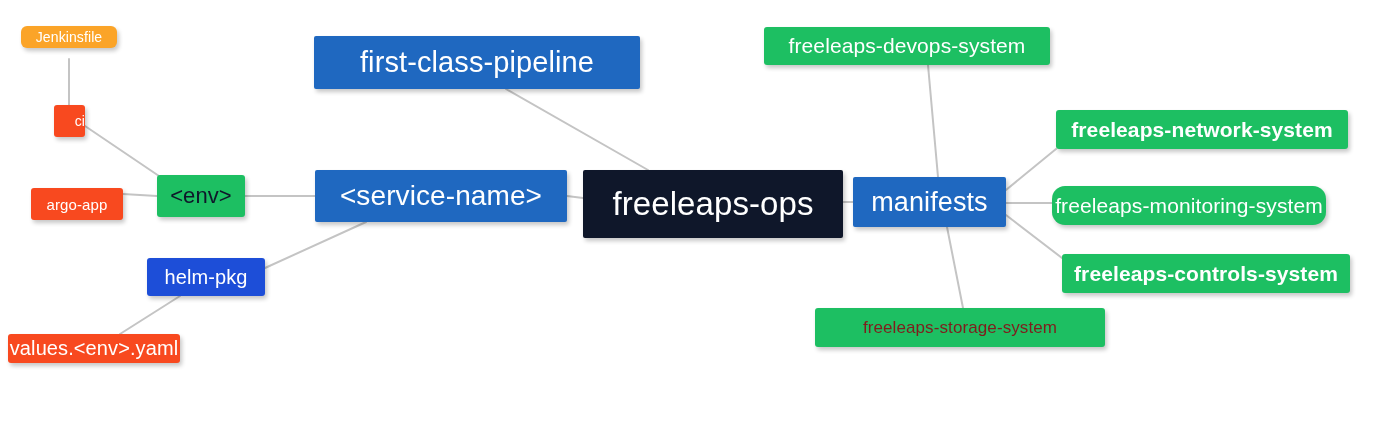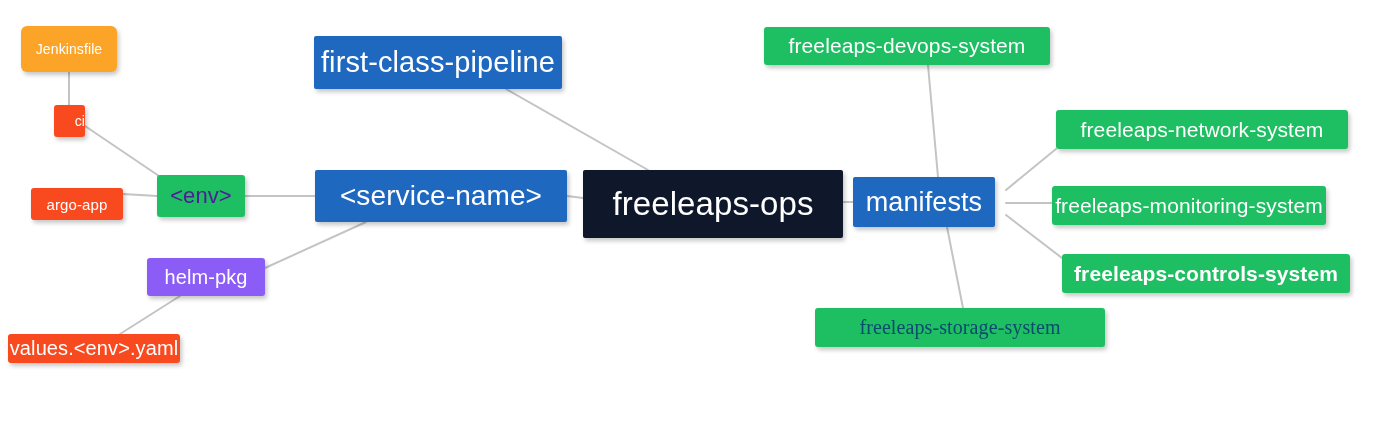--- a/index.html
+++ b/index.html
@@ -54,59 +54,59 @@
       <line x1="567" y1="196" x2="583" y2="198" stroke="#c4c4c4" stroke-width="2" stroke-linecap="round"></line>
       <line x1="506" y1="89" x2="648" y2="170" stroke="#c4c4c4" stroke-width="2" stroke-linecap="round"></line>
       <line x1="843" y1="202" x2="853" y2="202" stroke="#c4c4c4" stroke-width="2" stroke-linecap="round"></line>
       <line x1="938" y1="177" x2="928" y2="65" stroke="#c4c4c4" stroke-width="2" stroke-linecap="round"></line>
       <line x1="1006" y1="190" x2="1056" y2="149" stroke="#c4c4c4" stroke-width="2" stroke-linecap="round"></line>
       <line x1="1006" y1="203" x2="1052" y2="203" stroke="#c4c4c4" stroke-width="2" stroke-linecap="round"></line>
       <line x1="1006" y1="215" x2="1062" y2="258" stroke="#c4c4c4" stroke-width="2" stroke-linecap="round"></line>
       <line x1="947" y1="227" x2="963" y2="308" stroke="#c4c4c4" stroke-width="2" stroke-linecap="round"></line>
     </svg>
   <div id="node-layer">
-      <div class="node rounded-sm" style="left: 21px; top: 26px; width: 96px; height: 46px; background: rgb(251, 164, 40); color: rgb(255, 255, 255); font-size: 14px;">
+      <div class="node rounded-sm" style="left: 21px; top: 26px; width: 96px; height: 22px; background: rgb(251, 164, 40); color: rgb(255, 255, 255); font-size: 14px;">
         <span>Jenkinsfile</span>
       </div>
       <div class="node rounded-xs" style="left: 54px; top: 105px; width: 31px; height: 32px; background: rgb(248, 73, 31); color: rgb(255, 255, 255); font-size: 14px; justify-content: flex-end;">
         <span>ci</span>
       </div>
       <div class="node rounded-xs" style="left: 31px; top: 188px; width: 92px; height: 32px; background: rgb(248, 73, 31); color: rgb(255, 255, 255); font-size: 15px;">
         <span>argo-app</span>
       </div>
-      <div class="node rounded-xs" style="left: 157px; top: 175px; width: 88px; height: 42px; background: rgb(29, 191, 98); color: #4c1d95; font-size: 22px;">
+      <div class="node rounded-xs" style="left: 157px; top: 175px; width: 88px; height: 42px; background: rgb(29, 191, 98); color: #0f172a; font-size: 22px;">
         <span>&lt;env&gt;</span>
       </div>
-      <div class="node rounded-xs" style="left: 147px; top: 258px; width: 118px; height: 38px; background: #8b5cf6; color: rgb(255, 255, 255); font-size: 20px;">
+      <div class="node rounded-xs" style="left: 147px; top: 258px; width: 118px; height: 38px; background: #1d4ed8; color: rgb(255, 255, 255); font-size: 20px;">
         <span>helm-pkg</span>
       </div>
       <div class="node rounded-xs" style="left: 8px; top: 334px; width: 172px; height: 29px; background: rgb(248, 73, 31); color: rgb(255, 255, 255); font-size: 20px;">
         <span>values.&lt;env&gt;.yaml</span>
       </div>
-      <div class="node sharp" style="left: 314px; top: 36px; width: 248px; height: 53px; background: rgb(31, 104, 192); color: rgb(255, 255, 255); font-size: 29px;">
+      <div class="node sharp" style="left: 314px; top: 36px; width: 326px; height: 53px; background: rgb(31, 104, 192); color: rgb(255, 255, 255); font-size: 29px;">
         <span>first-class-pipeline</span>
       </div>
       <div class="node sharp" style="left: 315px; top: 170px; width: 252px; height: 52px; background: rgb(31, 104, 192); color: rgb(255, 255, 255); font-size: 28px;">
         <span>&lt;service-name&gt;</span>
       </div>
       <div class="node sharp" style="left: 583px; top: 170px; width: 260px; height: 68px; background: #0f172a; color: rgb(255, 255, 255); font-size: 33px;">
         <span>freeleaps-ops</span>
       </div>
-      <div class="node sharp" style="left: 853px; top: 177px; width: 142px; height: 50px; background: rgb(31, 104, 192); color: rgb(255, 255, 255); font-size: 27px;">
+      <div class="node sharp" style="left: 853px; top: 177px; width: 153px; height: 50px; background: rgb(31, 104, 192); color: rgb(255, 255, 255); font-size: 27px;">
         <span>manifests</span>
       </div>
       <div class="node rounded-xs" style="left: 764px; top: 27px; width: 286px; height: 38px; background: rgb(29, 191, 98); color: rgb(255, 255, 255); font-size: 21px;">
         <span>freeleaps-devops-system</span>
       </div>
-      <div class="node rounded-xs" style="left: 1056px; top: 110px; width: 292px; height: 39px; background: rgb(29, 191, 98); color: rgb(255, 255, 255); font-size: 21px;">
+      <div class="node rounded-xs" style="left: 1056px; top: 110px; width: 292px; height: 39px; background: rgb(29, 191, 98); color: rgb(255, 255, 255); font-size: 21px; font-weight: bold;">
         <span>freeleaps-network-system</span>
       </div>
-      <div class="node rounded-xs" style="left: 1052px; top: 186px; width: 274px; height: 39px; background: rgb(29, 191, 98); color: rgb(255, 255, 255); font-size: 21px;">
+      <div class="node rounded-xs" style="left: 1052px; top: 186px; width: 274px; height: 39px; background: rgb(29, 191, 98); color: rgb(255, 255, 255); font-size: 21px; border-radius: 13px;">
         <span>freeleaps-monitoring-system</span>
       </div>
       <div class="node rounded-xs" style="left: 1062px; top: 254px; width: 288px; height: 39px; background: rgb(29, 191, 98); color: rgb(255, 255, 255); font-size: 21px; font-weight: bold;">
         <span>freeleaps-controls-system</span>
       </div>
-      <div class="node rounded-xs" style="left: 815px; top: 308px; width: 290px; height: 39px; background: rgb(29, 191, 98); color: #0c4a6e; font-size: 20px; font-family: Liberation Serif, serif;">
+      <div class="node rounded-xs" style="left: 815px; top: 308px; width: 290px; height: 39px; background: rgb(29, 191, 98); color: #7f1d1d; font-size: 17px;">
         <span>freeleaps-storage-system</span>
       </div>
     </div>
 </div>
 
 </body></html>

